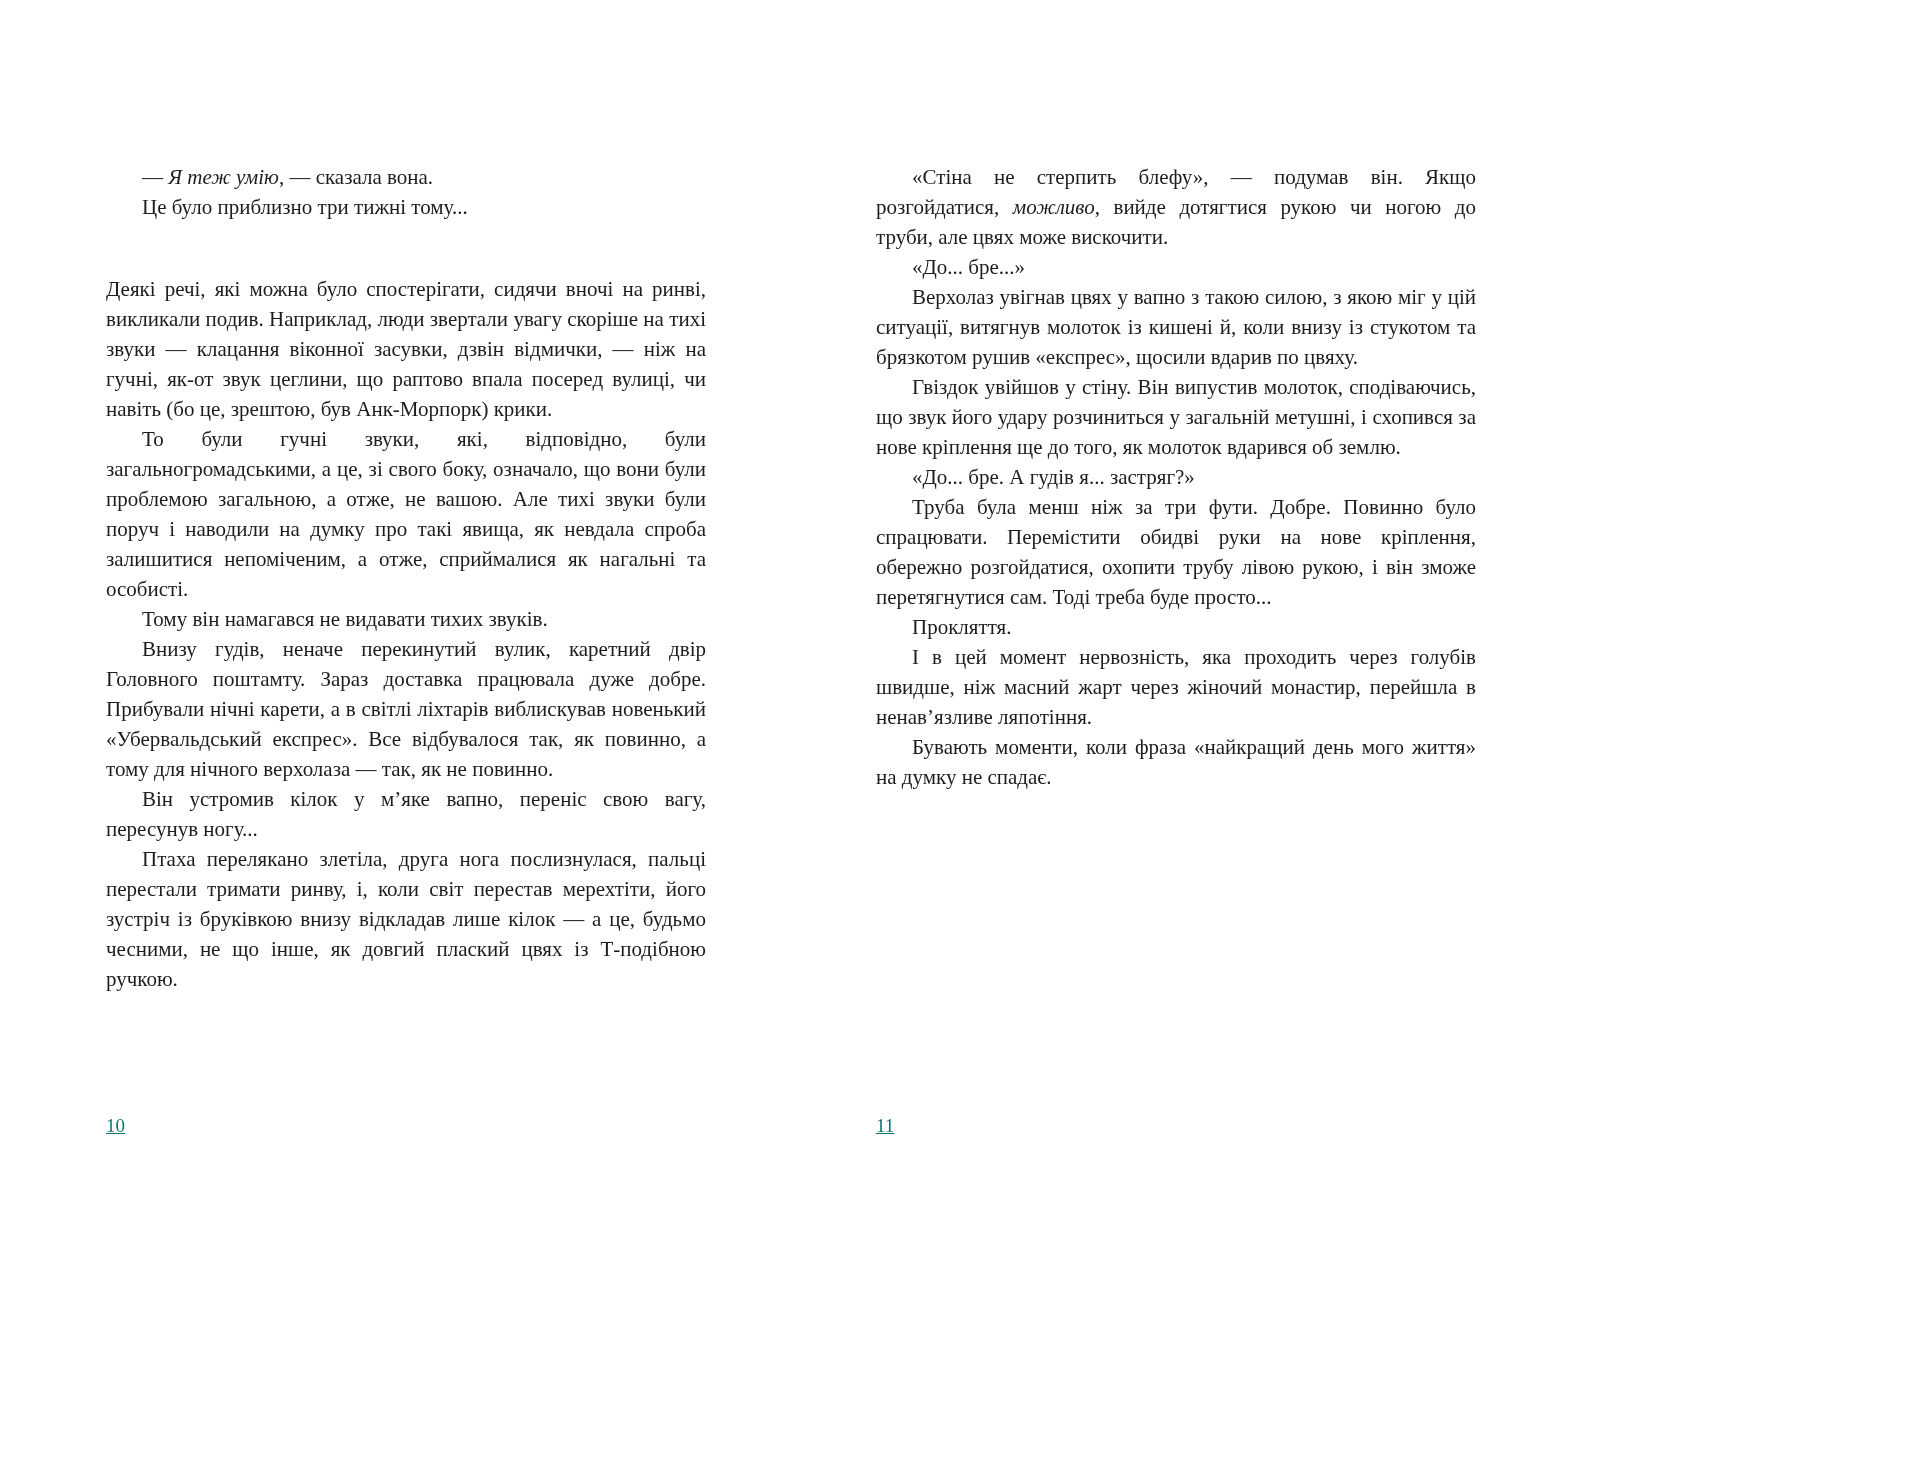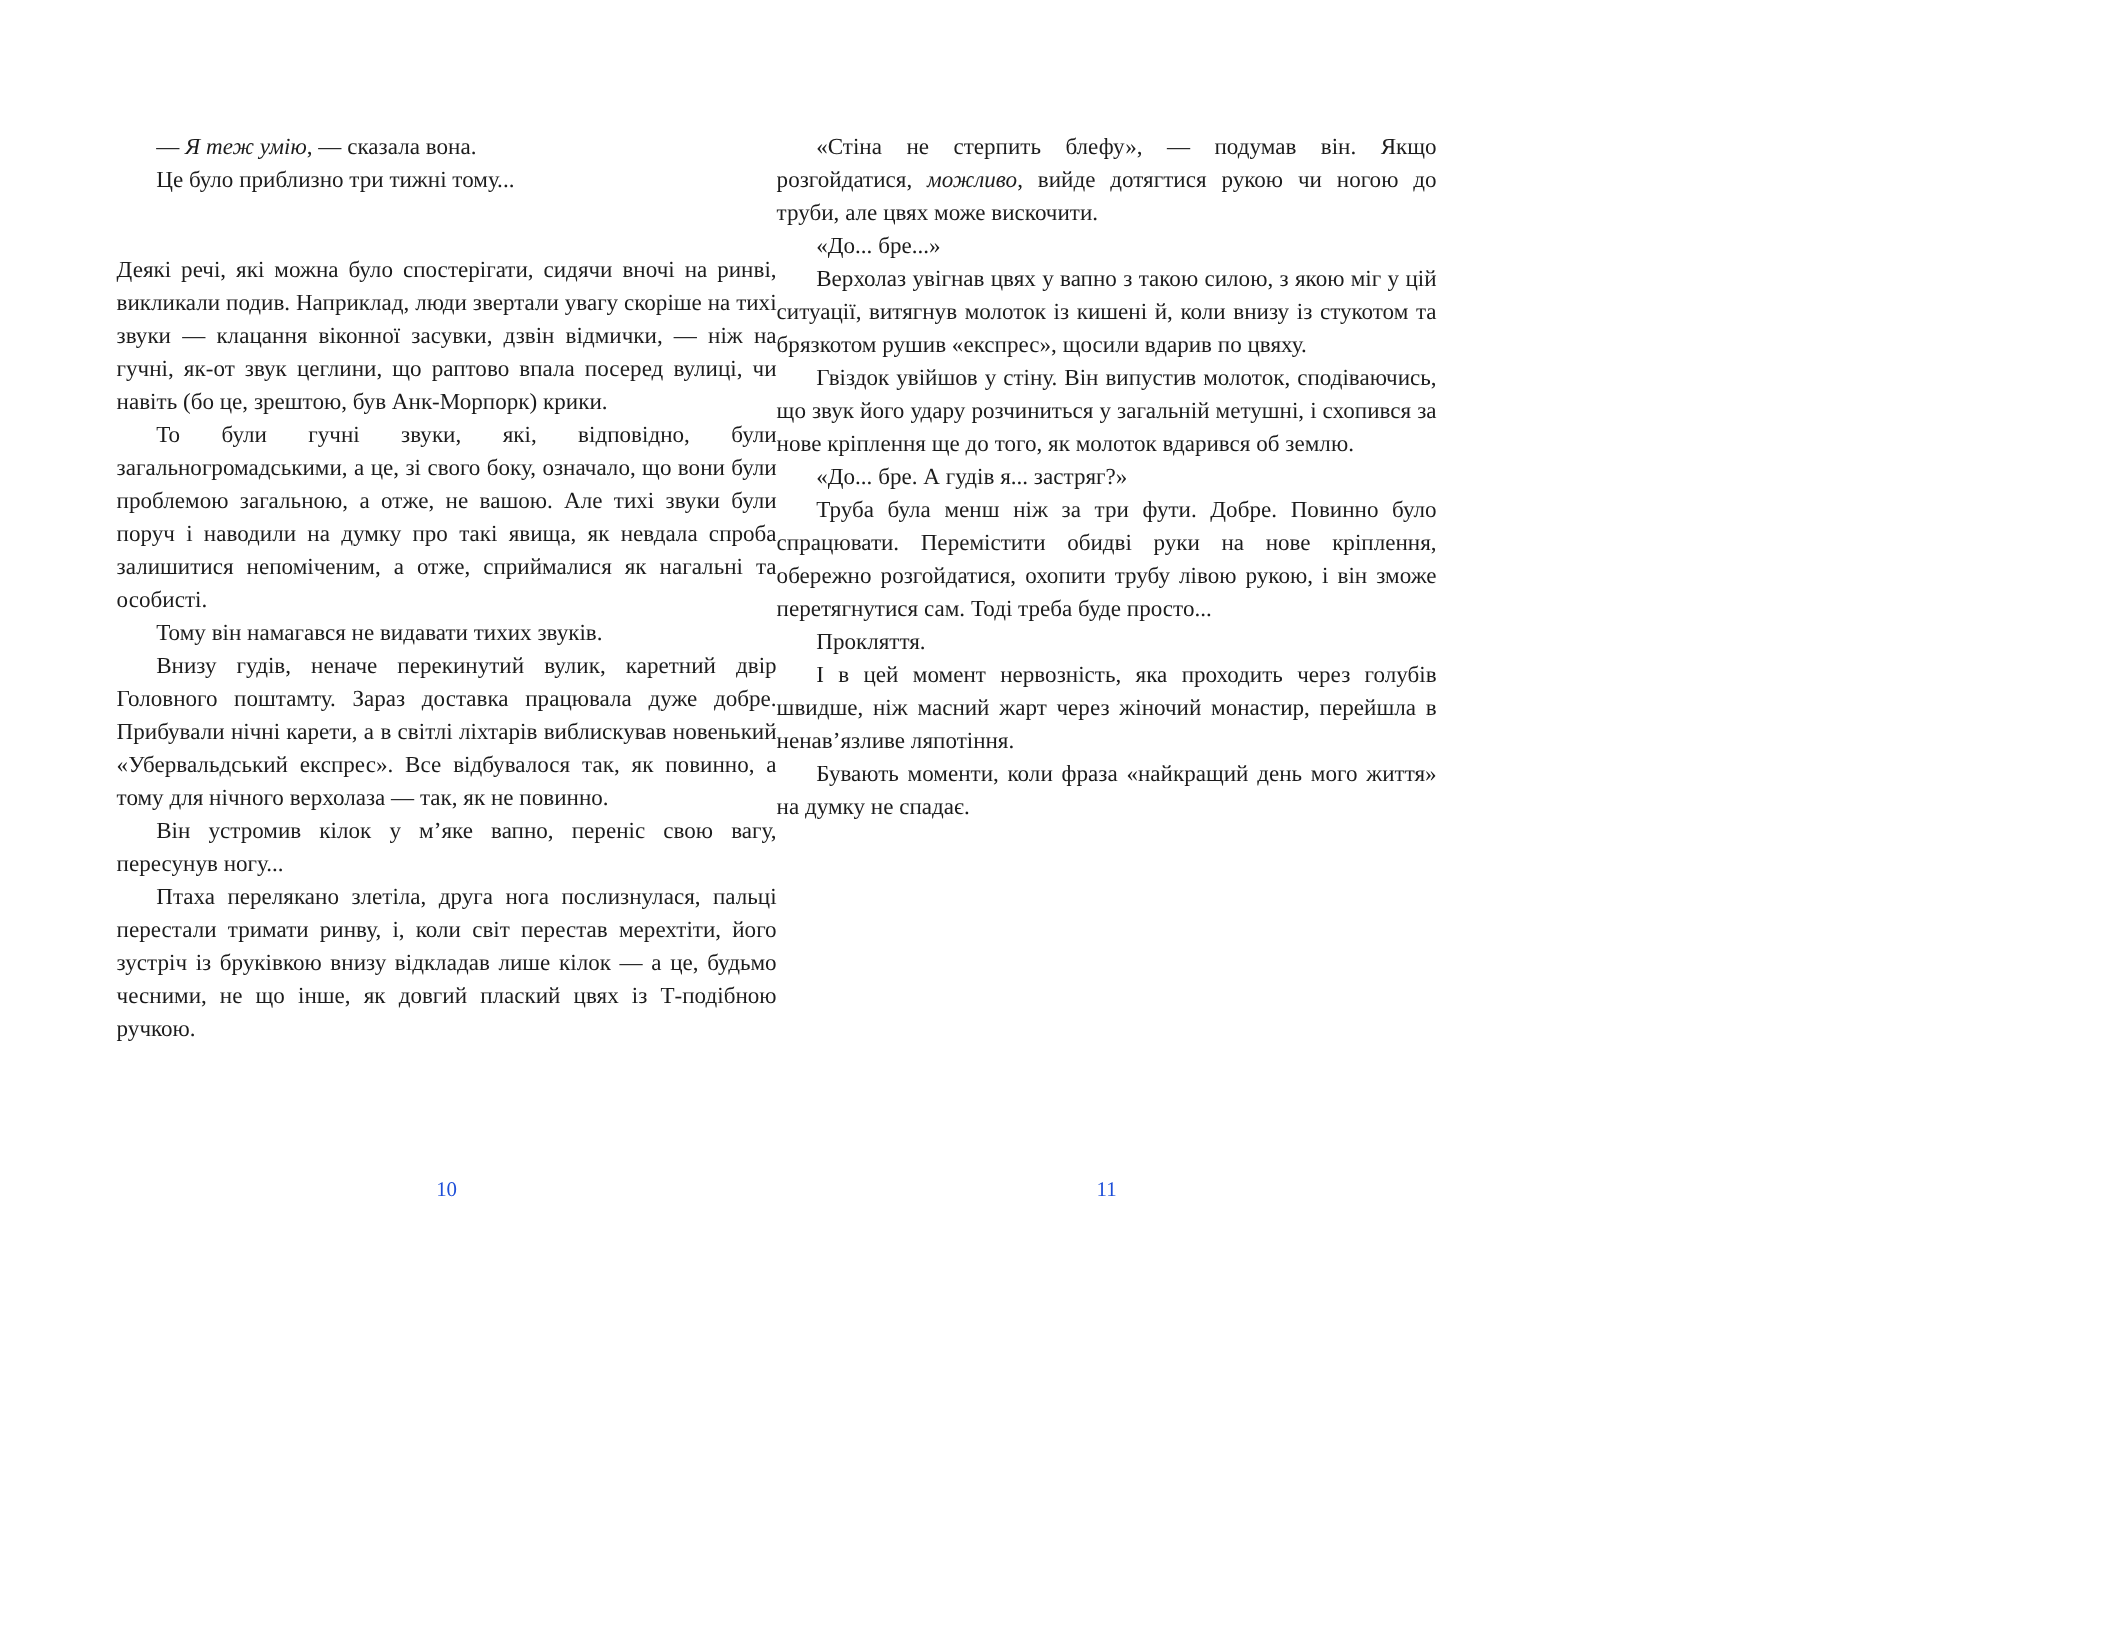--- a/index.html
+++ b/index.html
@@ -7,20 +7,22 @@
   body {
     width: 1920px;
     height: 1477px;
     font-family: "Liberation Serif", "DejaVu Serif", serif;
     color: #1c1c1c;
     overflow: hidden;
   }
   .spread {
     display: flex;
     padding: 118px 0 0 106px;
+    gap: 170px;
+    margin-top: 44px;
   }
   .page {
     width: 600px;
     min-height: 975px;
     display: flex;
     flex-direction: column;
   }
   .page-text {
     font-size: 21px;
     line-height: 30px;
@@ -28,23 +30,24 @@
     hyphens: auto;
     -webkit-hyphens: auto;
   }
   .para { text-indent: 36px; }
   .para.no-indent { text-indent: 0; }
   .section-break { height: 52px; }
   em { font-style: italic; }
   .page-number {
     margin-top: auto;
     padding-top: 34px;
-    text-align: center;
+    text-align: left;
     font-size: 19px;
-    color: #1d4ed8;
+    color: #0f766e;
+    text-decoration: underline;
   }
 </style>
 </head>
 <body>
 
 <div class="spread">
 
   <section class="page">
     <div class="page-text">
         <p class="para">— <em>Я теж умію</em>, — сказала вона.</p>

